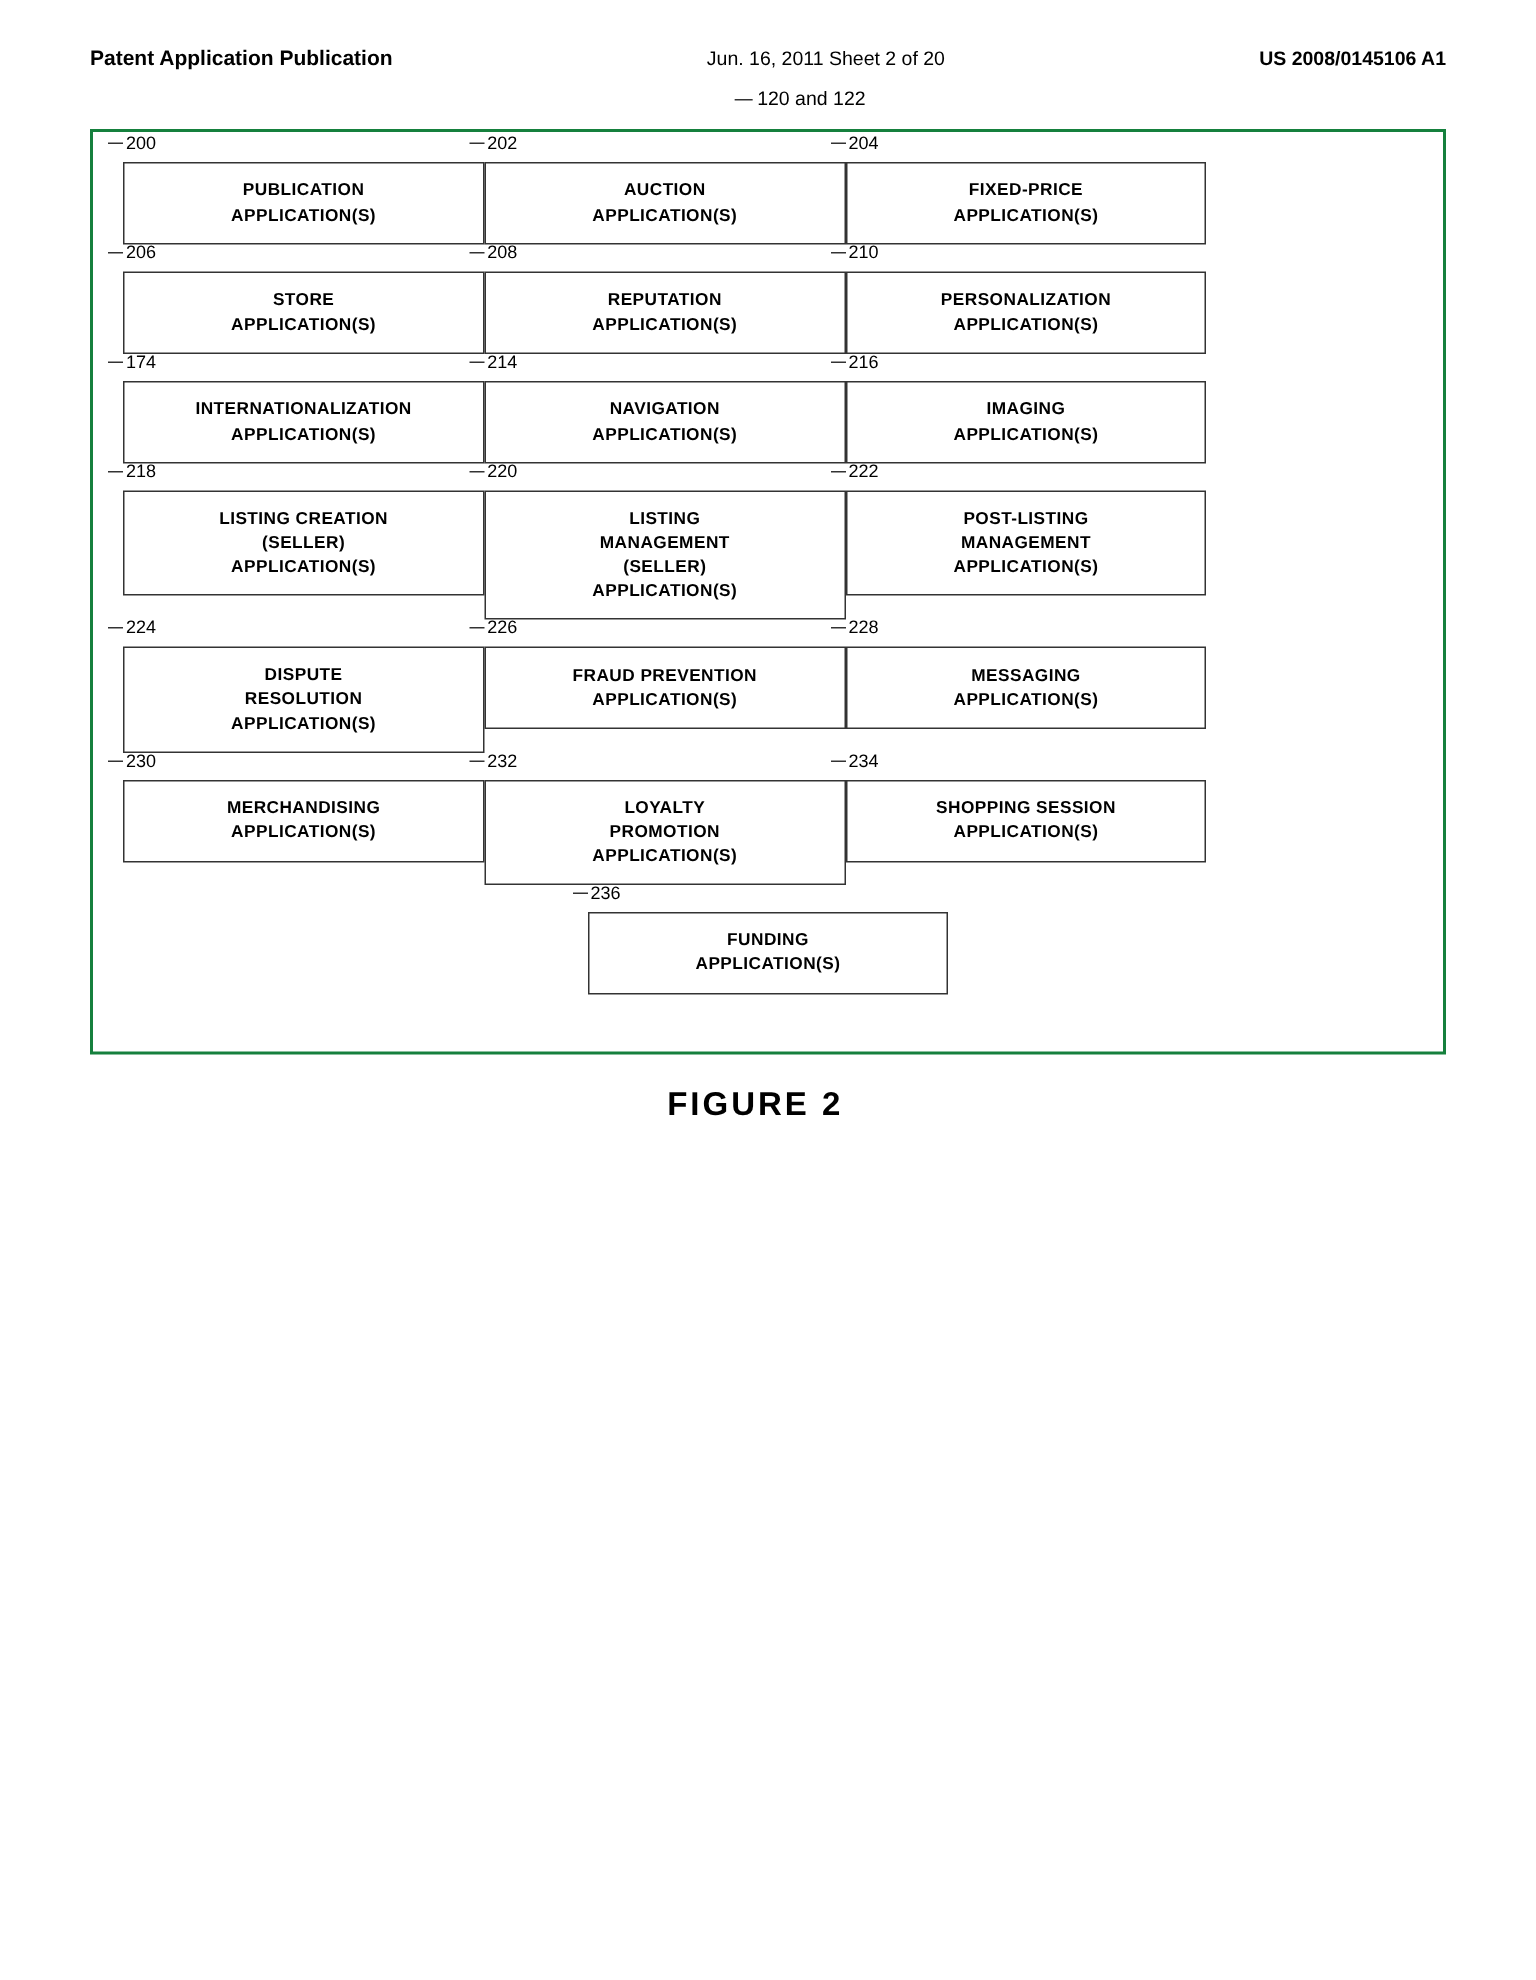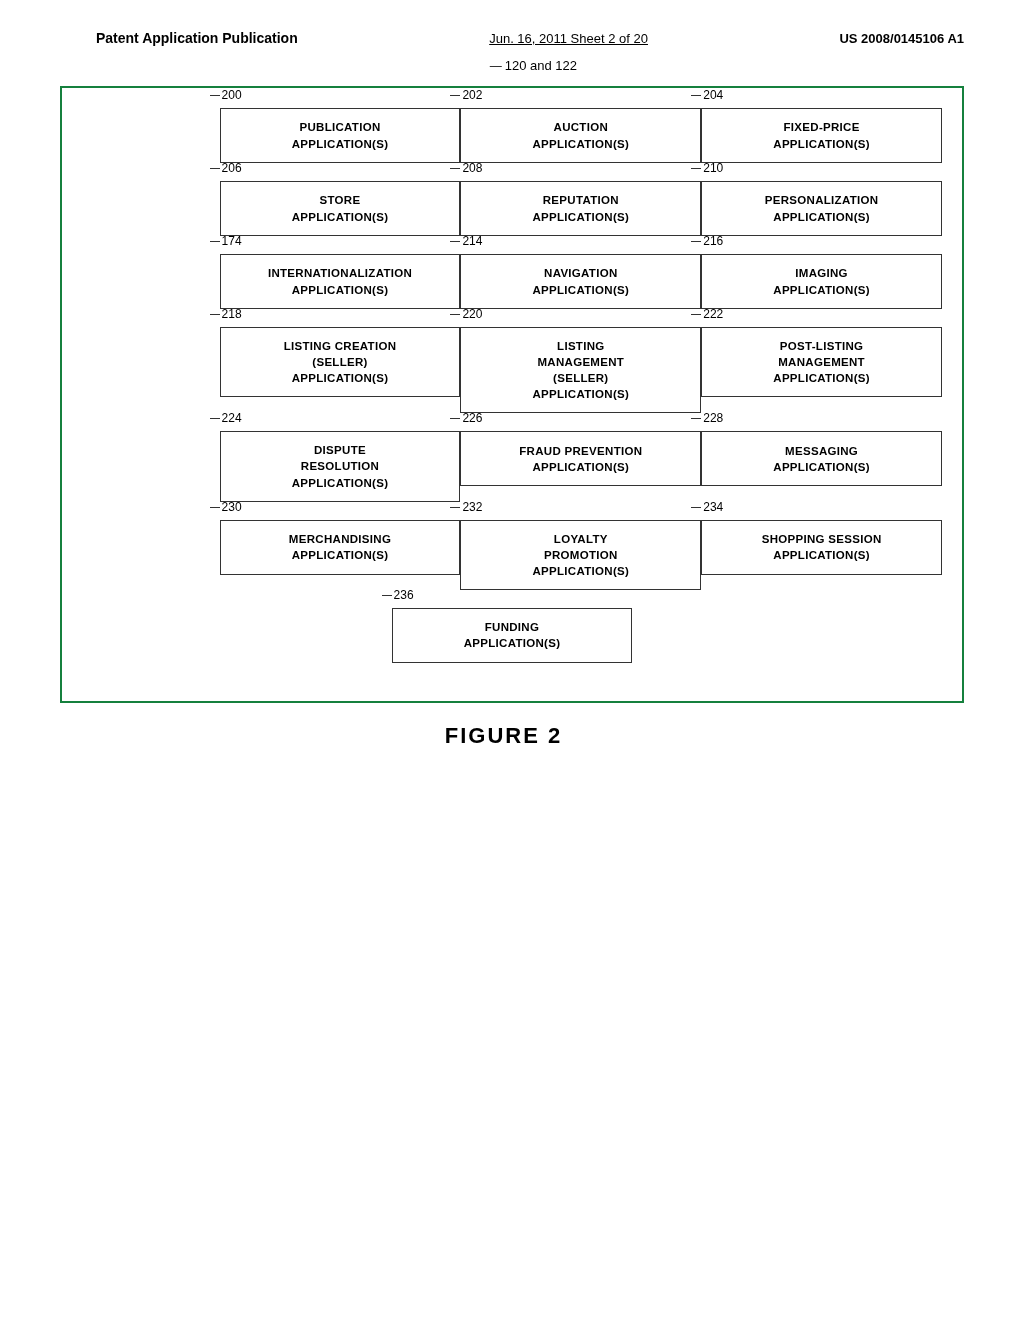--- a/index.html
+++ b/index.html
@@ -12,32 +12,30 @@
       position: relative;
       overflow-x: hidden;
     }
 
     .page-header {
       display: flex;
       justify-content: space-between;
       align-items: flex-end;
       padding: 30px 60px 10px 60px;
       font-size: 13px;
-      margin-left: 36px;
     }
 
     .header-left {
       font-weight: bold;
       font-size: 14px;
     }
 
     .header-center {
       font-size: 13px;
       text-align: center;
-      text-decoration: underline;
     }
 
     .header-right {
       font-size: 13px;
       font-weight: bold;
     }
 
     .diagram-container {
       margin: 30px 60px 20px 60px;
       border: 2px solid #15803d;
@@ -73,21 +71,21 @@
     }
 
     .apps-grid {
       display: flex;
       flex-direction: column;
       gap: 0px;
     }
 
     .app-row {
       display: flex;
-      justify-content: flex-end;
+      justify-content: flex-start;
       margin-bottom: 18px;
       position: relative;
     }
 
     .app-cell {
       position: relative;
       width: 28%;
     }
 
     .app-number {

